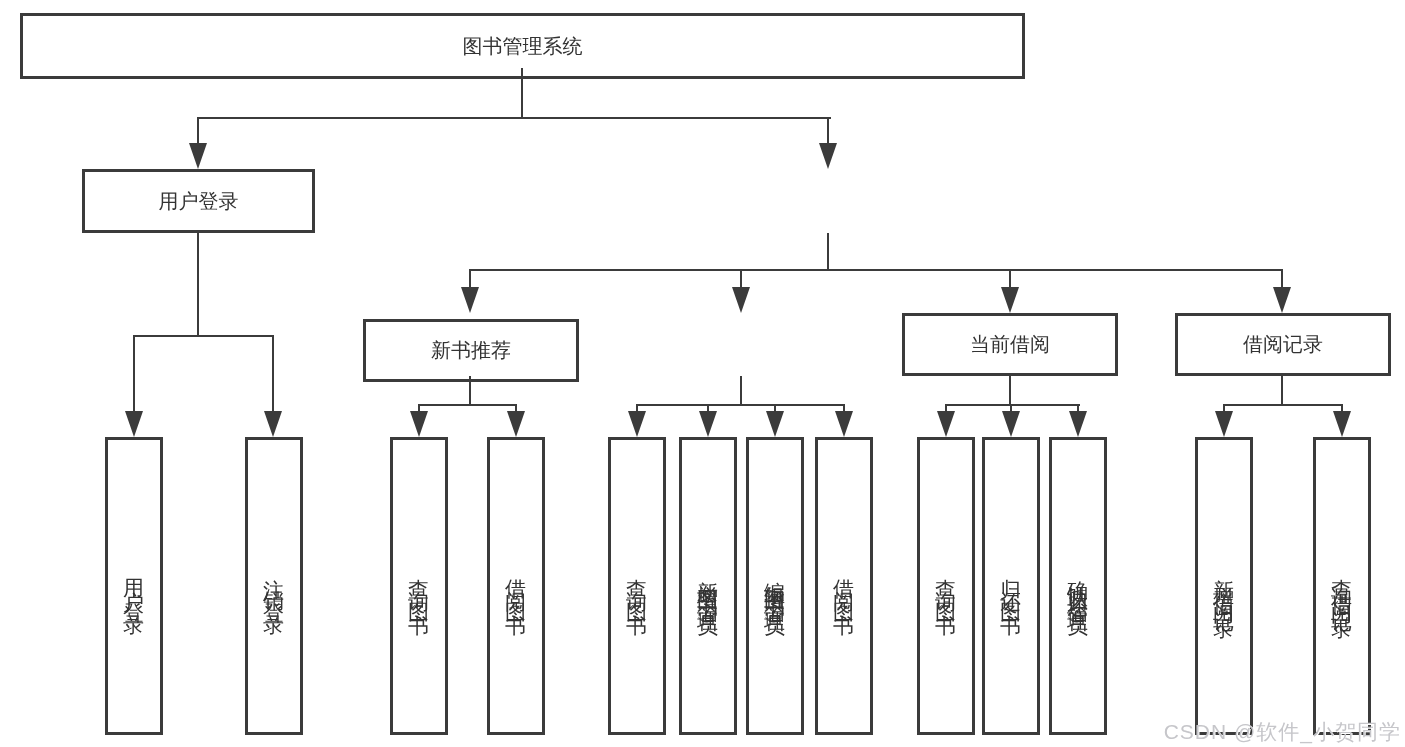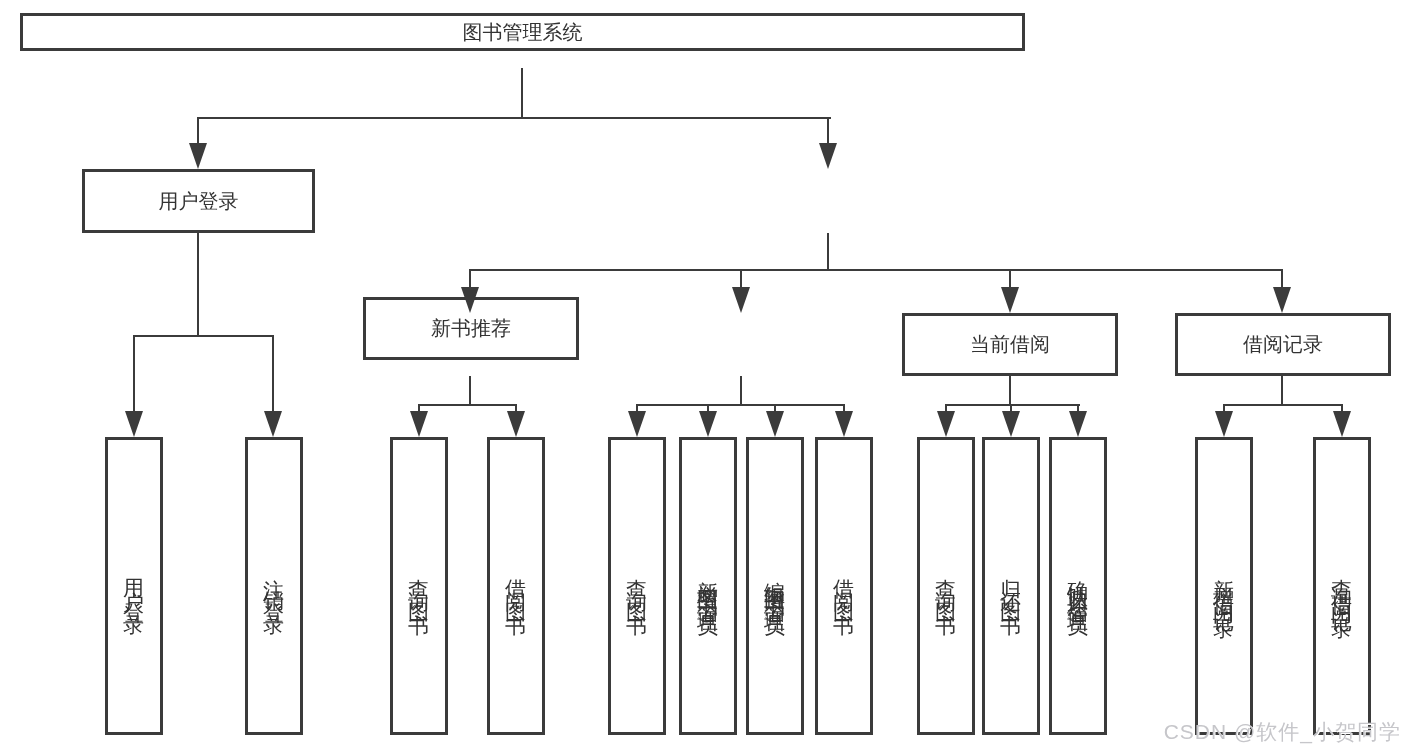--- a/index.html
+++ b/index.html
@@ -29,26 +29,26 @@
     position:absolute;top:718px;right:4px;
     font-size:21px;color:#c6c6ca;letter-spacing:1px;
     text-shadow:1px 1px 0 #ffffff;
   }
 </style>
 </head>
 <body>
 
 <div id="canvas">
 
-  <div class="box" style="left:20px;top:13px;width:1005px;height:38px;">图书管理系统</div>
+  <div class="box" style="left:20px;top:13px;width:1005px;height:66px;">图书管理系统</div>
 
   <div class="box" style="left:82px;top:169px;width:233px;height:64px;">用户登录</div>
 
 
-  <div class="box" style="left:363px;top:297px;width:216px;height:63px;">新书推荐</div>
+  <div class="box" style="left:363px;top:319px;width:216px;height:63px;">新书推荐</div>
 
 
   <div class="box" style="left:902px;top:313px;width:216px;height:63px;">当前借阅</div>
 
   <div class="box" style="left:1175px;top:313px;width:216px;height:63px;">借阅记录</div>
 
   <div class="box leaf ls4" style="left:105px;top:437px;width:58px;height:298px;">用户登录</div>
   <div class="box leaf ls4" style="left:245px;top:437px;width:58px;height:298px;">注销登录</div>
 
   <div class="box leaf ls4" style="left:390px;top:437px;width:58px;height:298px;">查询图书</div>

